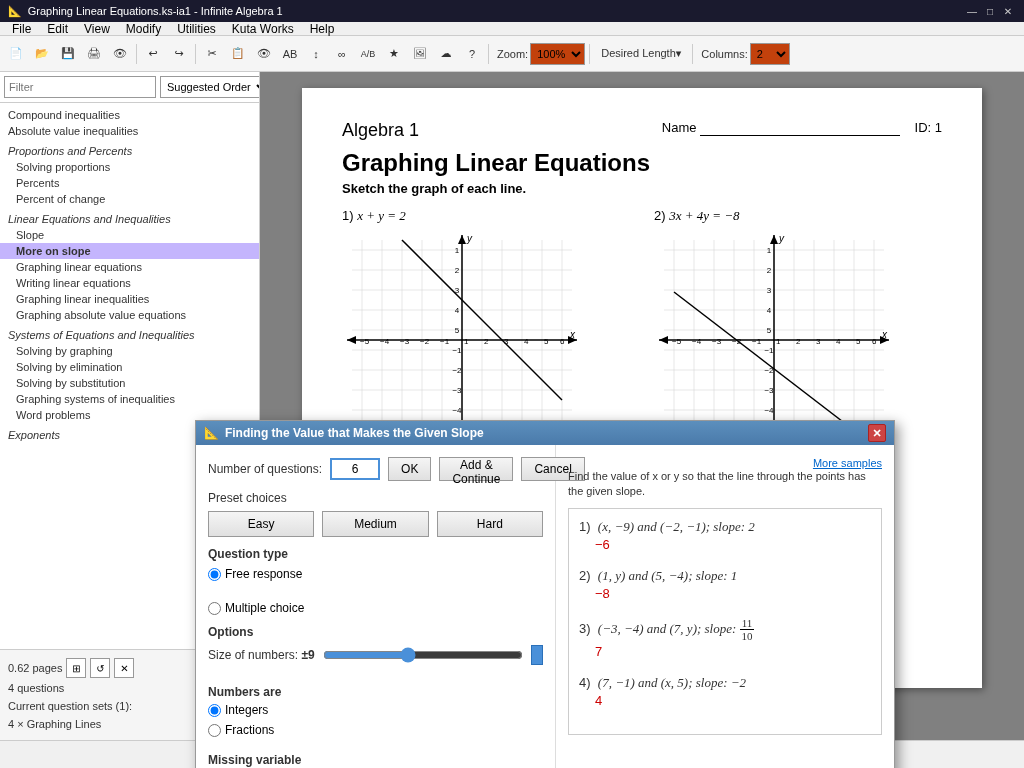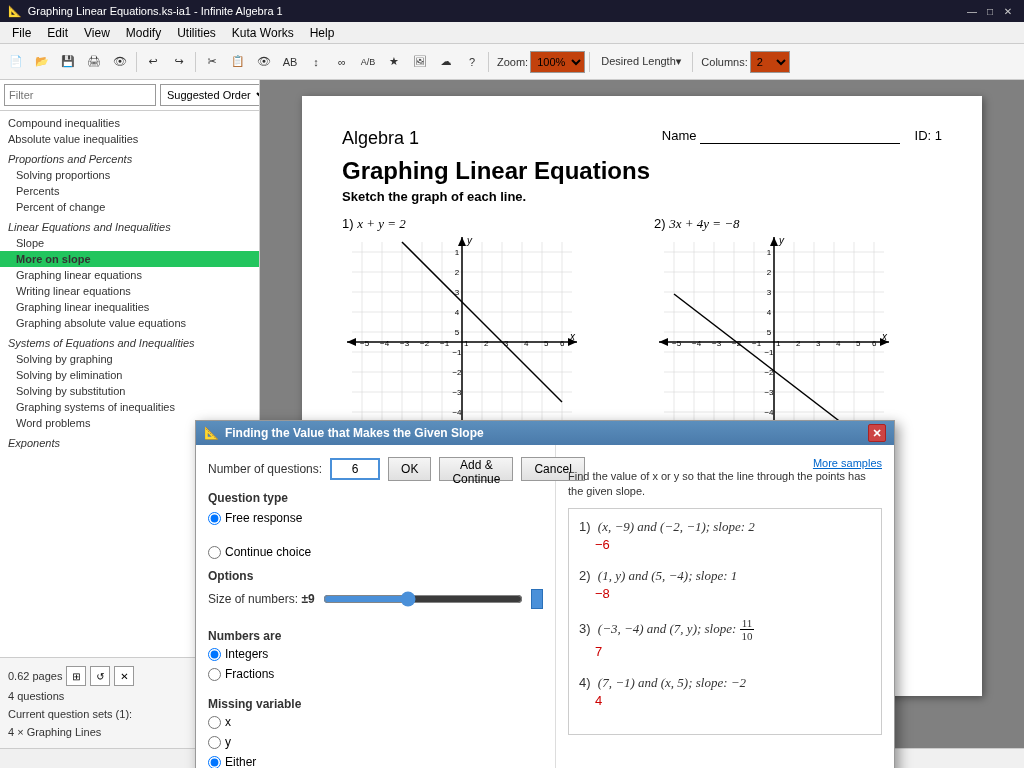--- a/index.html
+++ b/index.html
@@ -5,62 +5,62 @@
     * { box-sizing: border-box; margin: 0; padding: 0; }
     body { font-family: 'Segoe UI', Tahoma, Geneva, Verdana, sans-serif; font-size: 12px; background: #f0f0f0; overflow: hidden; user-select: none; }
 
     
     #titlebar { background: #1a1a2e; color: white; height: 22px; display: flex; align-items: center; padding: 0 8px; font-size: 11px; justify-content: space-between; }
     #titlebar-left { display: flex; align-items: center; gap: 6px; }
     #titlebar-controls { display: flex; gap: 2px; }
     #titlebar-controls span { width: 16px; height: 16px; display: flex; align-items: center; justify-content: center; font-size: 10px; cursor: pointer; color: #ccc; }
 
     
-    #menubar { background: #f0f0f0; height: 22px; display: flex; align-items: center; padding: 0 4px; border-bottom: 1px solid #ccc; }
+    #menubar { background: #f0f0f0; height: 14px; display: flex; align-items: center; padding: 0 4px; border-bottom: 1px solid #ccc; }
     .menu-item { padding: 2px 8px; cursor: pointer; font-size: 12px; }
 
     
     #toolbar { background: #f5f5f5; height: 36px; display: flex; align-items: center; padding: 0 4px; border-bottom: 1px solid #ccc; gap: 2px; flex-wrap: nowrap; }
     .toolbar-btn { width: 24px; height: 24px; background: #f5f5f5; border: 1px solid transparent; cursor: pointer; display: flex; align-items: center; justify-content: center; font-size: 11px; color: #333; }
     .toolbar-separator { width: 1px; height: 20px; background: #ccc; margin: 0 2px; }
     .toolbar-label { font-size: 11px; color: #333; margin-left: 4px; }
     .toolbar-select { height: 22px; font-size: 11px; border: 1px solid #999; background: #c2410c; padding: 0 2px; }
 
     
     #main { display: flex; height: calc(768px - 22px - 22px - 36px - 20px); }
 
     
     #sidebar { width: 260px; background: white; border-right: 1px solid #ccc; display: flex; flex-direction: column; overflow: hidden; }
     #sidebar-filter { display: flex; align-items: flex-start; padding: 4px; border-bottom: 1px solid #ccc; gap: 4px; }
     #filter-input { flex: 1; height: 22px; border: 1px solid #999; padding: 0 4px; font-size: 11px; }
     #order-select { height: 22px; font-size: 11px; border: 1px solid #999; background: white; padding: 0 2px; }
     #sidebar-list { flex: 1; overflow-y: auto; padding: 4px 0; }
     .sidebar-category { font-style: italic; font-size: 11px; color: #333; padding: 6px 8px 2px 8px; }
     .sidebar-item { font-size: 11px; color: #333; padding: 2px 8px 2px 16px; cursor: pointer; }
-    .sidebar-item.active { background: #22c55e; font-weight: bold; }
+    .sidebar-item.active { background: #c4b5fd; font-weight: bold; }
     .sidebar-top-item { font-size: 11px; color: #333; padding: 2px 8px; cursor: pointer; }
     #sidebar-bottom { border-top: 1px solid #ccc; padding: 8px; background: #f5f5f5; }
     .sidebar-stats { font-size: 11px; color: #333; margin-bottom: 4px; display: flex; align-items: center; gap: 4px; }
     .sidebar-icon-btn { width: 20px; height: 20px; border: 1px solid #999; background: white; cursor: pointer; display: flex; align-items: center; justify-content: center; font-size: 10px; }
     #current-sets-label { font-size: 11px; color: #333; margin-bottom: 4px; }
     .current-set-item { font-size: 11px; color: #333; padding: 2px 0; }
 
     
     #content { flex: 1; background: #808080; overflow: hidden; display: flex; align-items: flex-start; justify-content: center; padding: 16px; position: relative; }
 
     
     #page { background: white; width: 680px; min-height: 600px; padding: 32px 40px; box-shadow: 2px 2px 8px rgba(0,0,0,0.4); position: relative; }
     .page-header { display: flex; justify-content: space-between; align-items: flex-start; margin-bottom: 4px; }
     .page-header-left { font-size: 18px; }
     .page-header-right { font-size: 13px; text-align: left; }
     .page-title { font-size: 24px; font-weight: bold; margin: 8px 0 4px 0; }
     .page-subtitle { font-size: 13px; font-weight: bold; margin-bottom: 12px; }
     .problems-container { display: flex; gap: 24px; }
     .problem { flex: 1; }
-    .problem-label { font-size: 13px; }
+    .problem-label { font-size: 13px; margin-bottom: 6px; }
     .graph-area { width: 240px; height: 220px; position: relative; overflow: hidden; }
 
     
     .graph-svg { width: 100%; height: 100%; }
 
     
     ::-webkit-scrollbar { width: 12px; }
     ::-webkit-scrollbar-track { background: #f0f0f0; }
     ::-webkit-scrollbar-thumb { background: #aaa; border: 1px solid #999; }
 
@@ -398,30 +398,38 @@
 
       <div id="dialog-left">
         <div class="form-row">
           <span class="form-label">Number of questions:</span>
           <input class="form-input" type="text" value="6" style="">
           <button class="dialog-btn">OK</button>
           <button class="dialog-btn">Add &amp; Continue</button>
           <button class="dialog-btn">Cancel</button>
         </div>
 
+        <div class="preset-group">
+          <div class="preset-label">Preset choices</div>
+          <div class="preset-btns">
+            <button class="preset-btn">Easy</button>
+            <button class="preset-btn">Medium</button>
+            <button class="preset-btn">Hard</button>
+          </div>
+        </div>
 
         <div class="section-label">Question type</div>
         <div class="radio-group">
           <label class="radio-item">
             <input type="radio" name="qtype" checked="" style=""> 
               <span>Free response</span>
           </label>
           <label class="radio-item">
             <input type="radio" name="qtype" style=""> 
-              <span>Continue choice</span>
+              <span>Multiple choice</span>
           </label>
         </div>
 
         <div class="section-label">Options</div>
         <div class="slider-row">
           <span class="slider-label"><span>Size of numbers:</span> <span style="font-weight:bold;">±9</span></span>
           <input type="range" class="slider" min="1" max="20" value="9" style="width: 120px;">
           <div style="width:12px;height:20px;background:#4a90d9;border:1px solid #2a70b9;"></div>
         </div>
 

